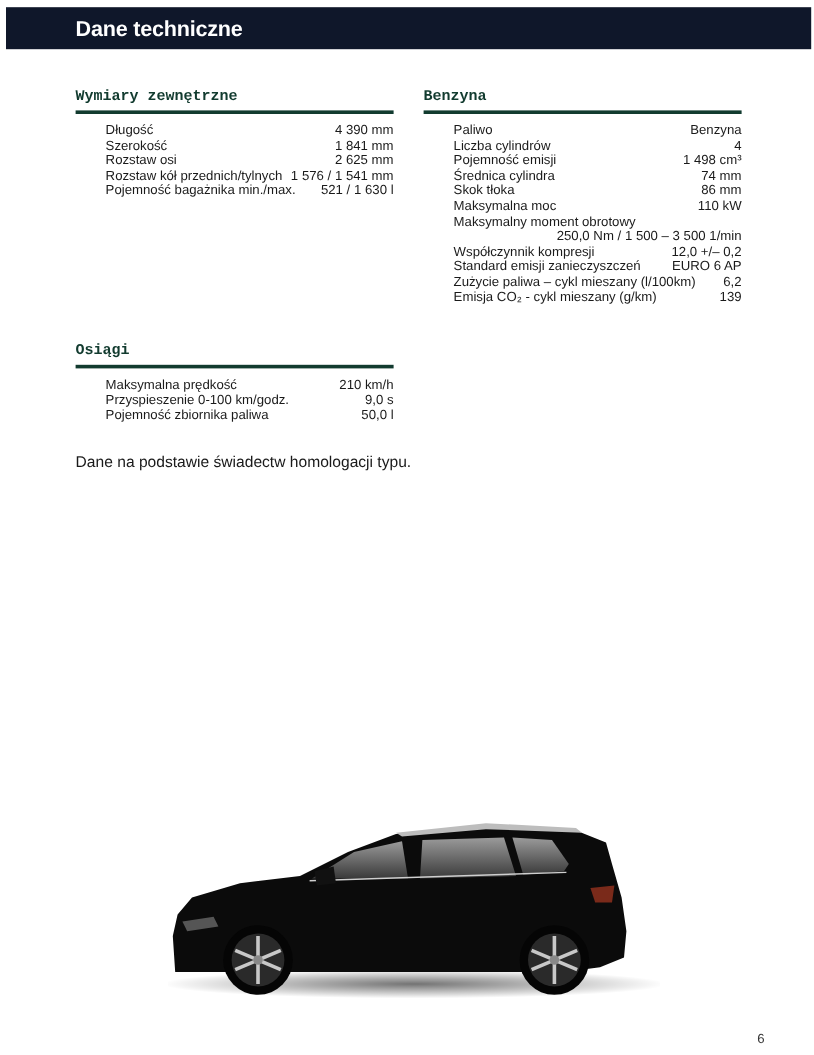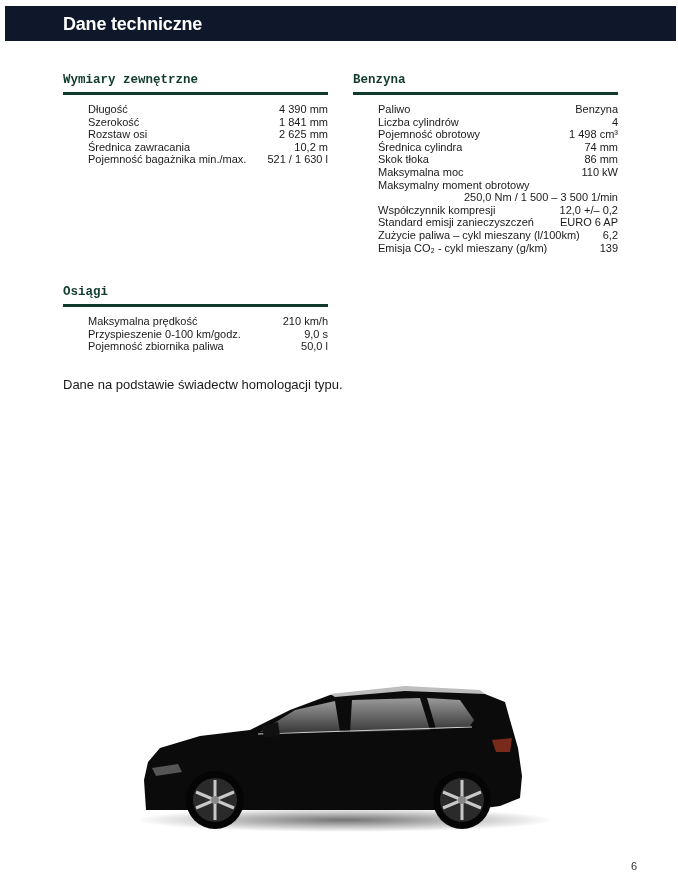--- a/index.html
+++ b/index.html
@@ -51,42 +51,42 @@
     </div>
   <div class="row">
       <span class="label">Szerokość</span>
       <span class="value">1 841 mm</span>
     </div>
   <div class="row">
       <span class="label">Rozstaw osi</span>
       <span class="value">2 625 mm</span>
     </div>
   <div class="row">
-      <span class="label">Średnica zawracania</span>
-      <span class="value">10,2 m</span>
+      <span class="label">Rozstaw kół przednich/tylnych</span>
+      <span class="value">1 576 / 1 541 mm</span>
     </div>
   <div class="row">
       <span class="label">Pojemność bagażnika min./max.</span>
       <span class="value">521 / 1 630 l</span>
     </div>
 </div>
 
 <div class="section" style="left:353px; top:72px; width:265px;">
   <div class="section-title">Benzyna</div>
   <div class="section-rule"></div>
   <div class="row">
       <span class="label">Paliwo</span>
       <span class="value">Benzyna</span>
     </div>
   <div class="row">
       <span class="label">Liczba cylindrów</span>
       <span class="value">4</span>
     </div>
   <div class="row">
-      <span class="label">Pojemność obrotowy</span>
+      <span class="label">Pojemność emisji</span>
       <span class="value">1 498 cm³</span>
     </div>
   <div class="row">
       <span class="label">Średnica cylindra</span>
       <span class="value">74 mm</span>
     </div>
   <div class="row">
       <span class="label">Skok tłoka</span>
       <span class="value">86 mm</span>
     </div>

